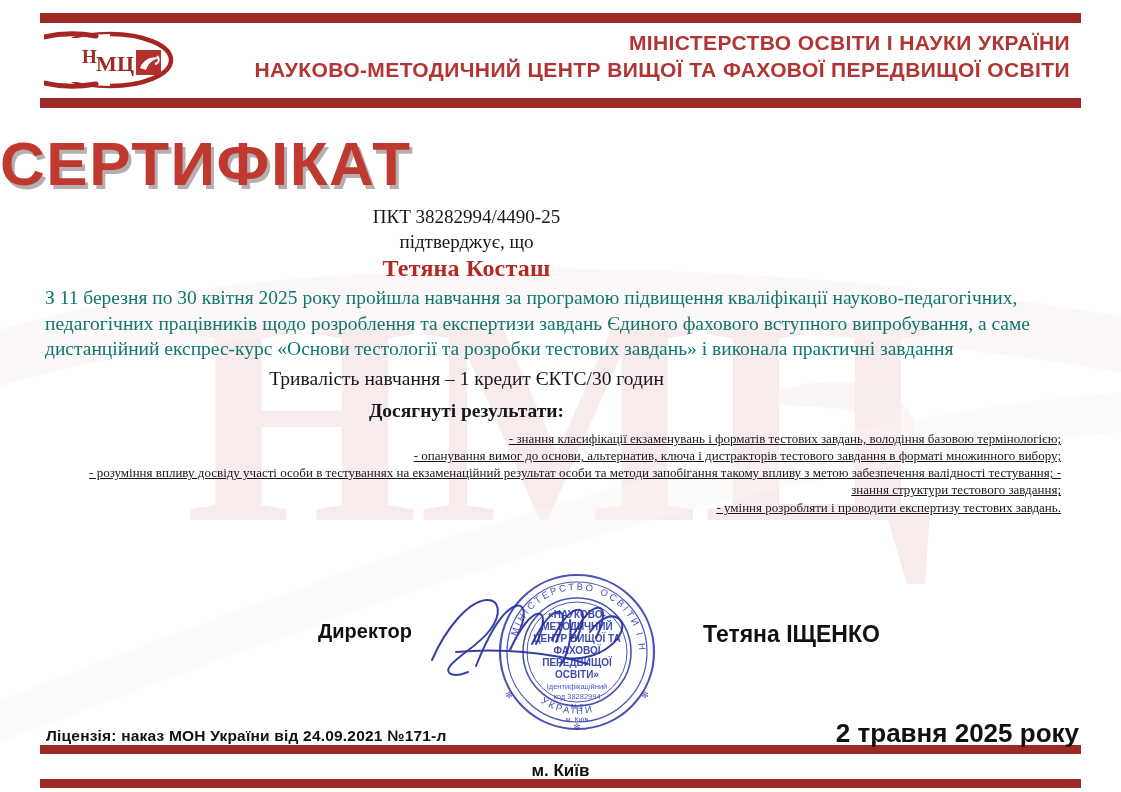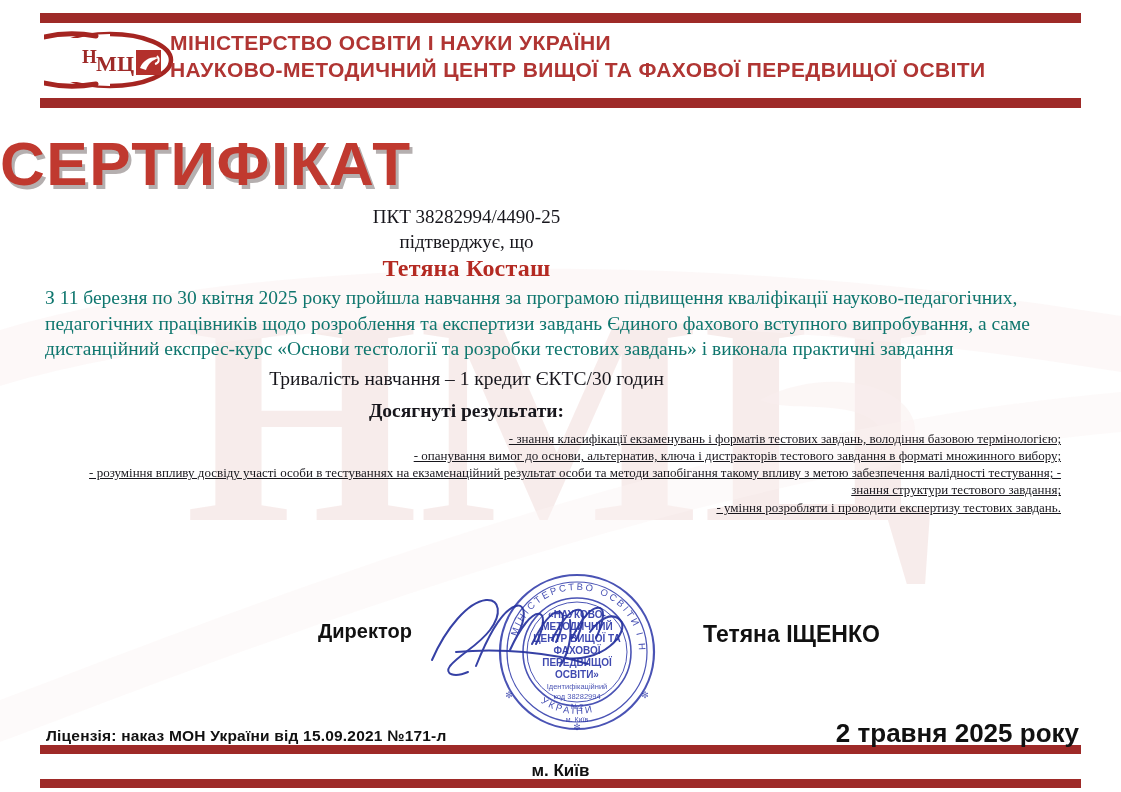--- a/index.html
+++ b/index.html
@@ -50,21 +50,21 @@
     height: 60px;
     z-index: 4;
   }
 
   .hdr-text {
     position: absolute;
     left: 170px;
     top: 31px;
     width: 900px;
     z-index: 4;
-    text-align: left;
+    text-align: right;
     font-family: "Liberation Sans", "DejaVu Sans", sans-serif;
     font-weight: bold;
     color: #b03533;
     letter-spacing: 0.4px;
     line-height: 1.16;
   }
   .hdr-line1 { font-size: 21px; }
   .hdr-line2 { font-size: 21px; margin-top: 3px; }
 
   
@@ -321,17 +321,17 @@
       <path d="M152,50 C162,30 172,18 180,20 C186,22 182,38 176,50"></path>
       <path d="M170,44 C180,30 192,24 200,32 C206,38 200,50 190,58 C178,68 160,72 146,70"></path>
       <path d="M36,64 C78,60 130,64 168,76"></path>
       <path d="M150,32 C152,50 148,66 140,78"></path>
     </g>
   </svg>
 
   <div class="ftr-rule ftr-rule-a"></div>
   <div class="ftr-rule ftr-rule-b"></div>
 
-  <div class="license">Ліцензія:  наказ МОН України від 15.09.2021 №171-л</div>
+  <div class="license">Ліцензія:  наказ МОН України від 24.09.2021 №171-л</div>
   <div class="issue-date">2 травня 2025 року</div>
   <div class="city">м. Київ</div>
 
 </div>
 
 </body></html>

